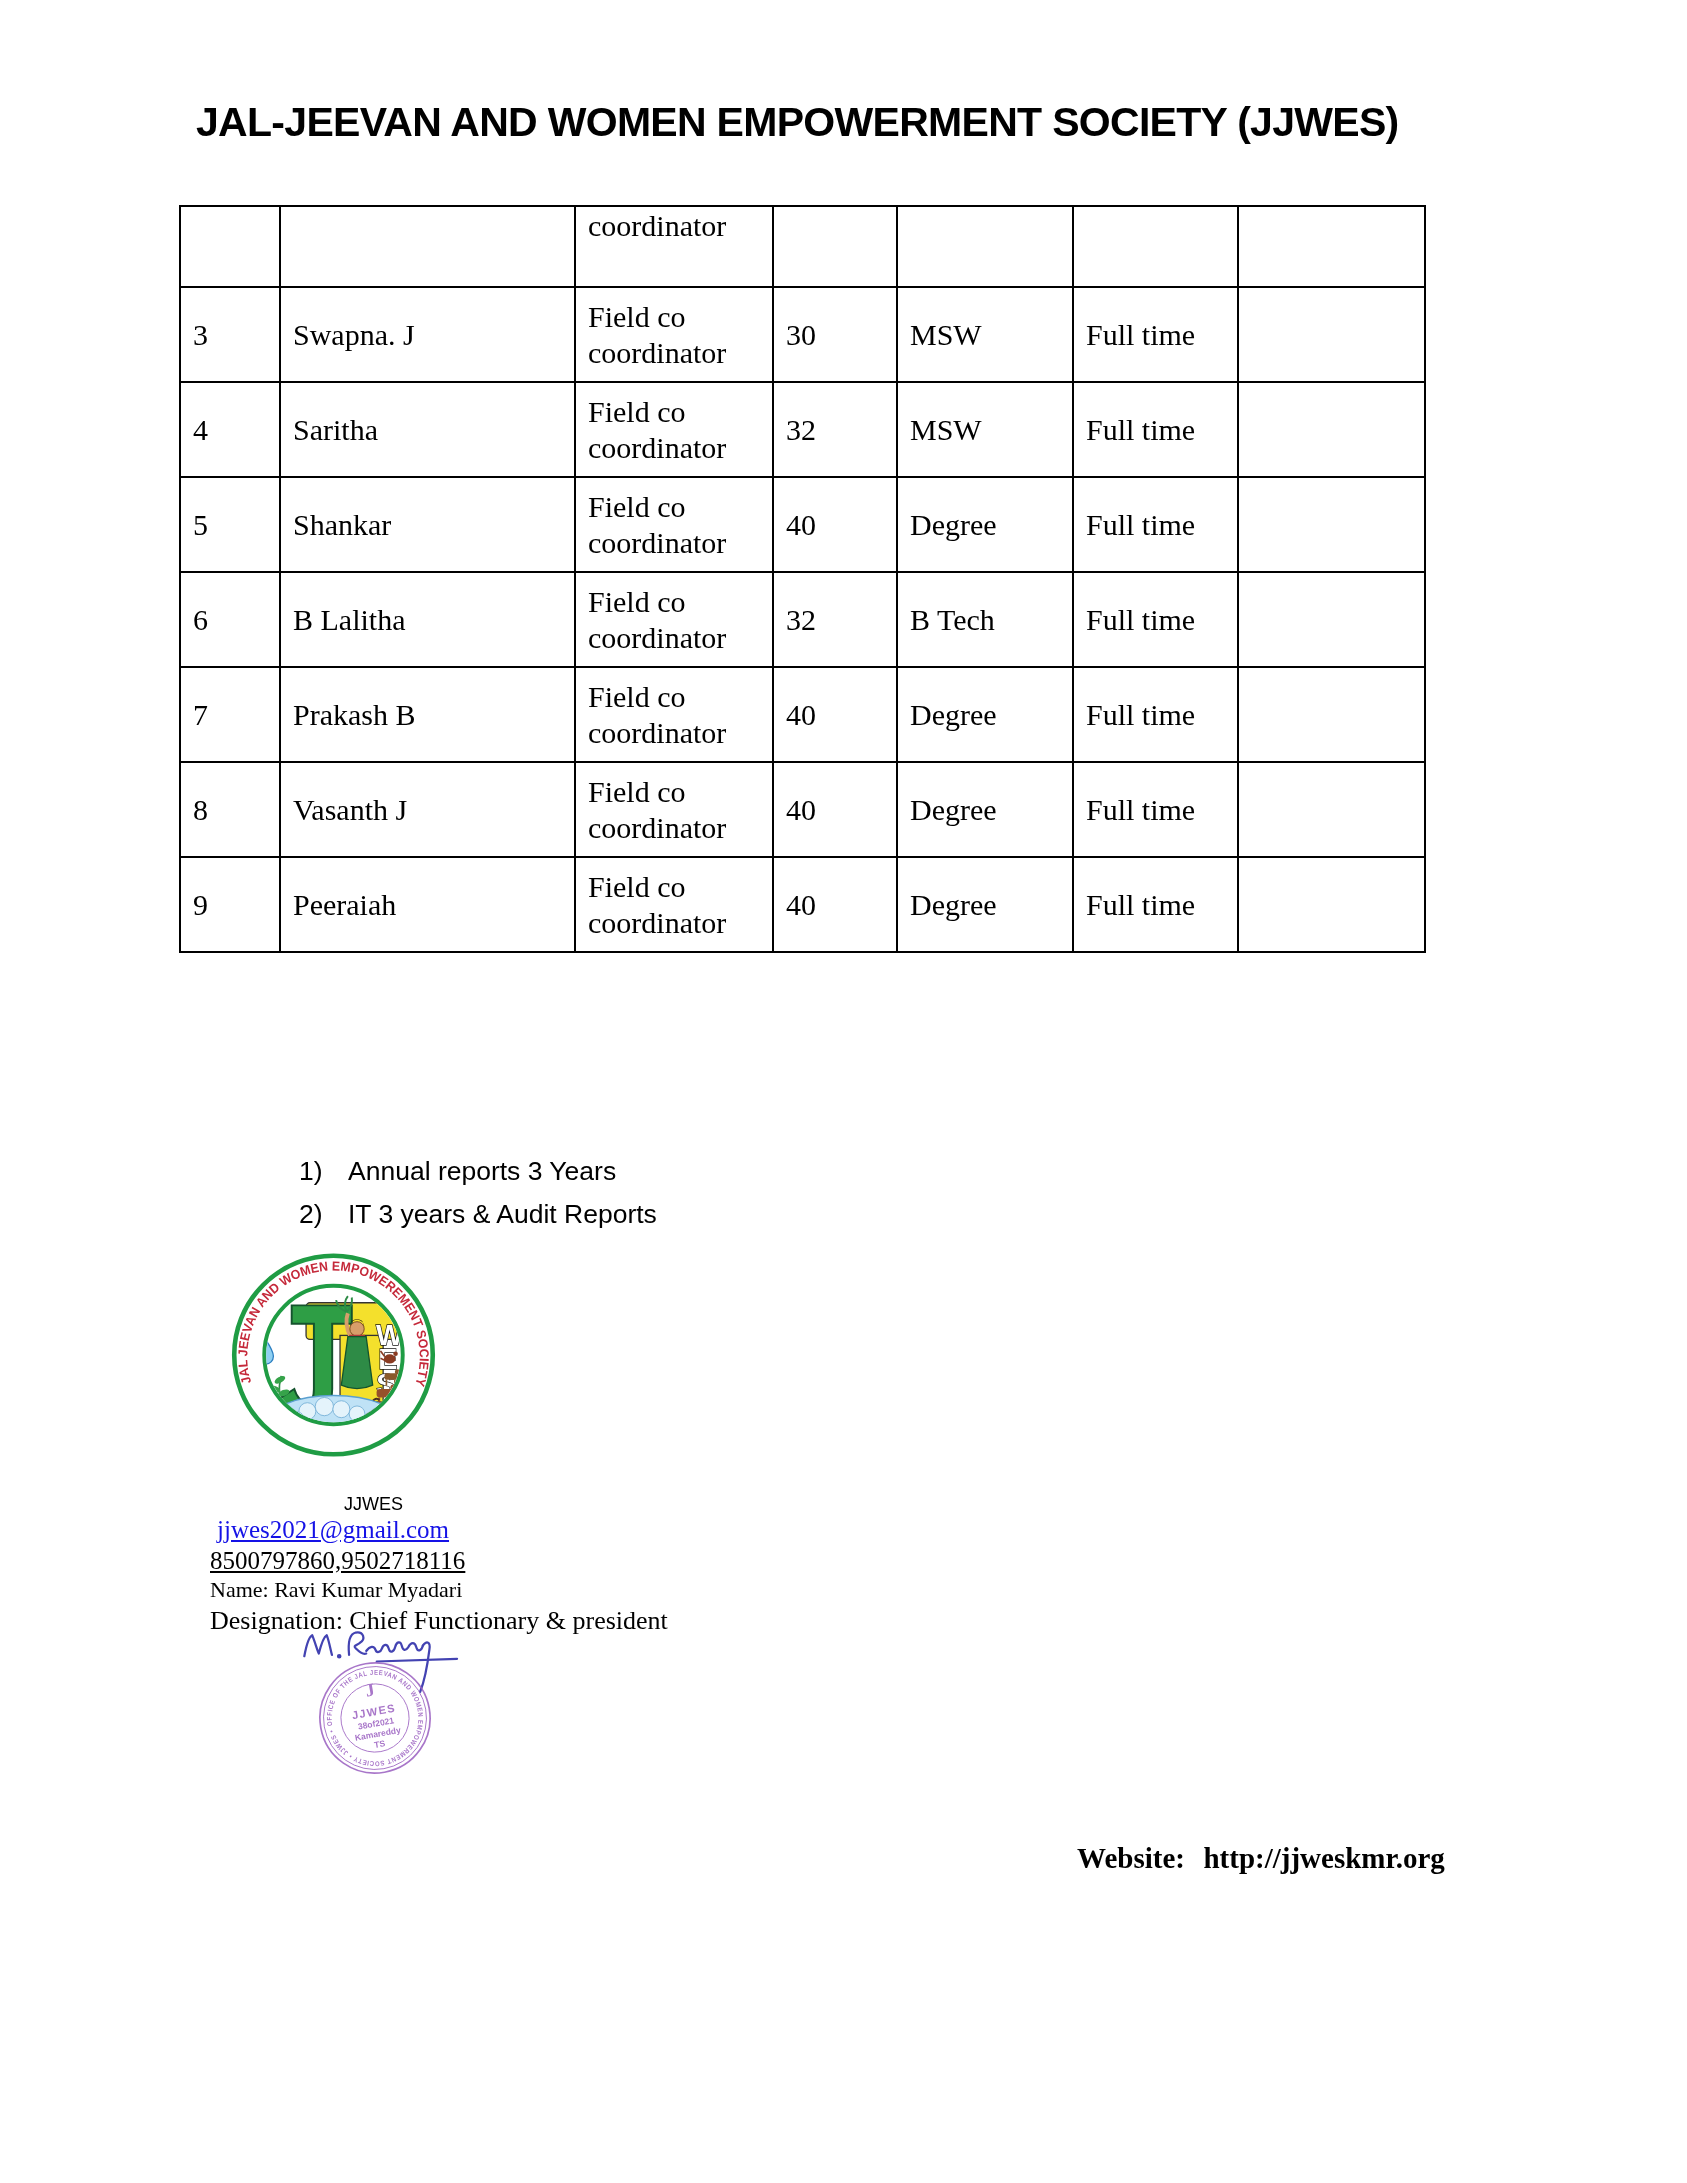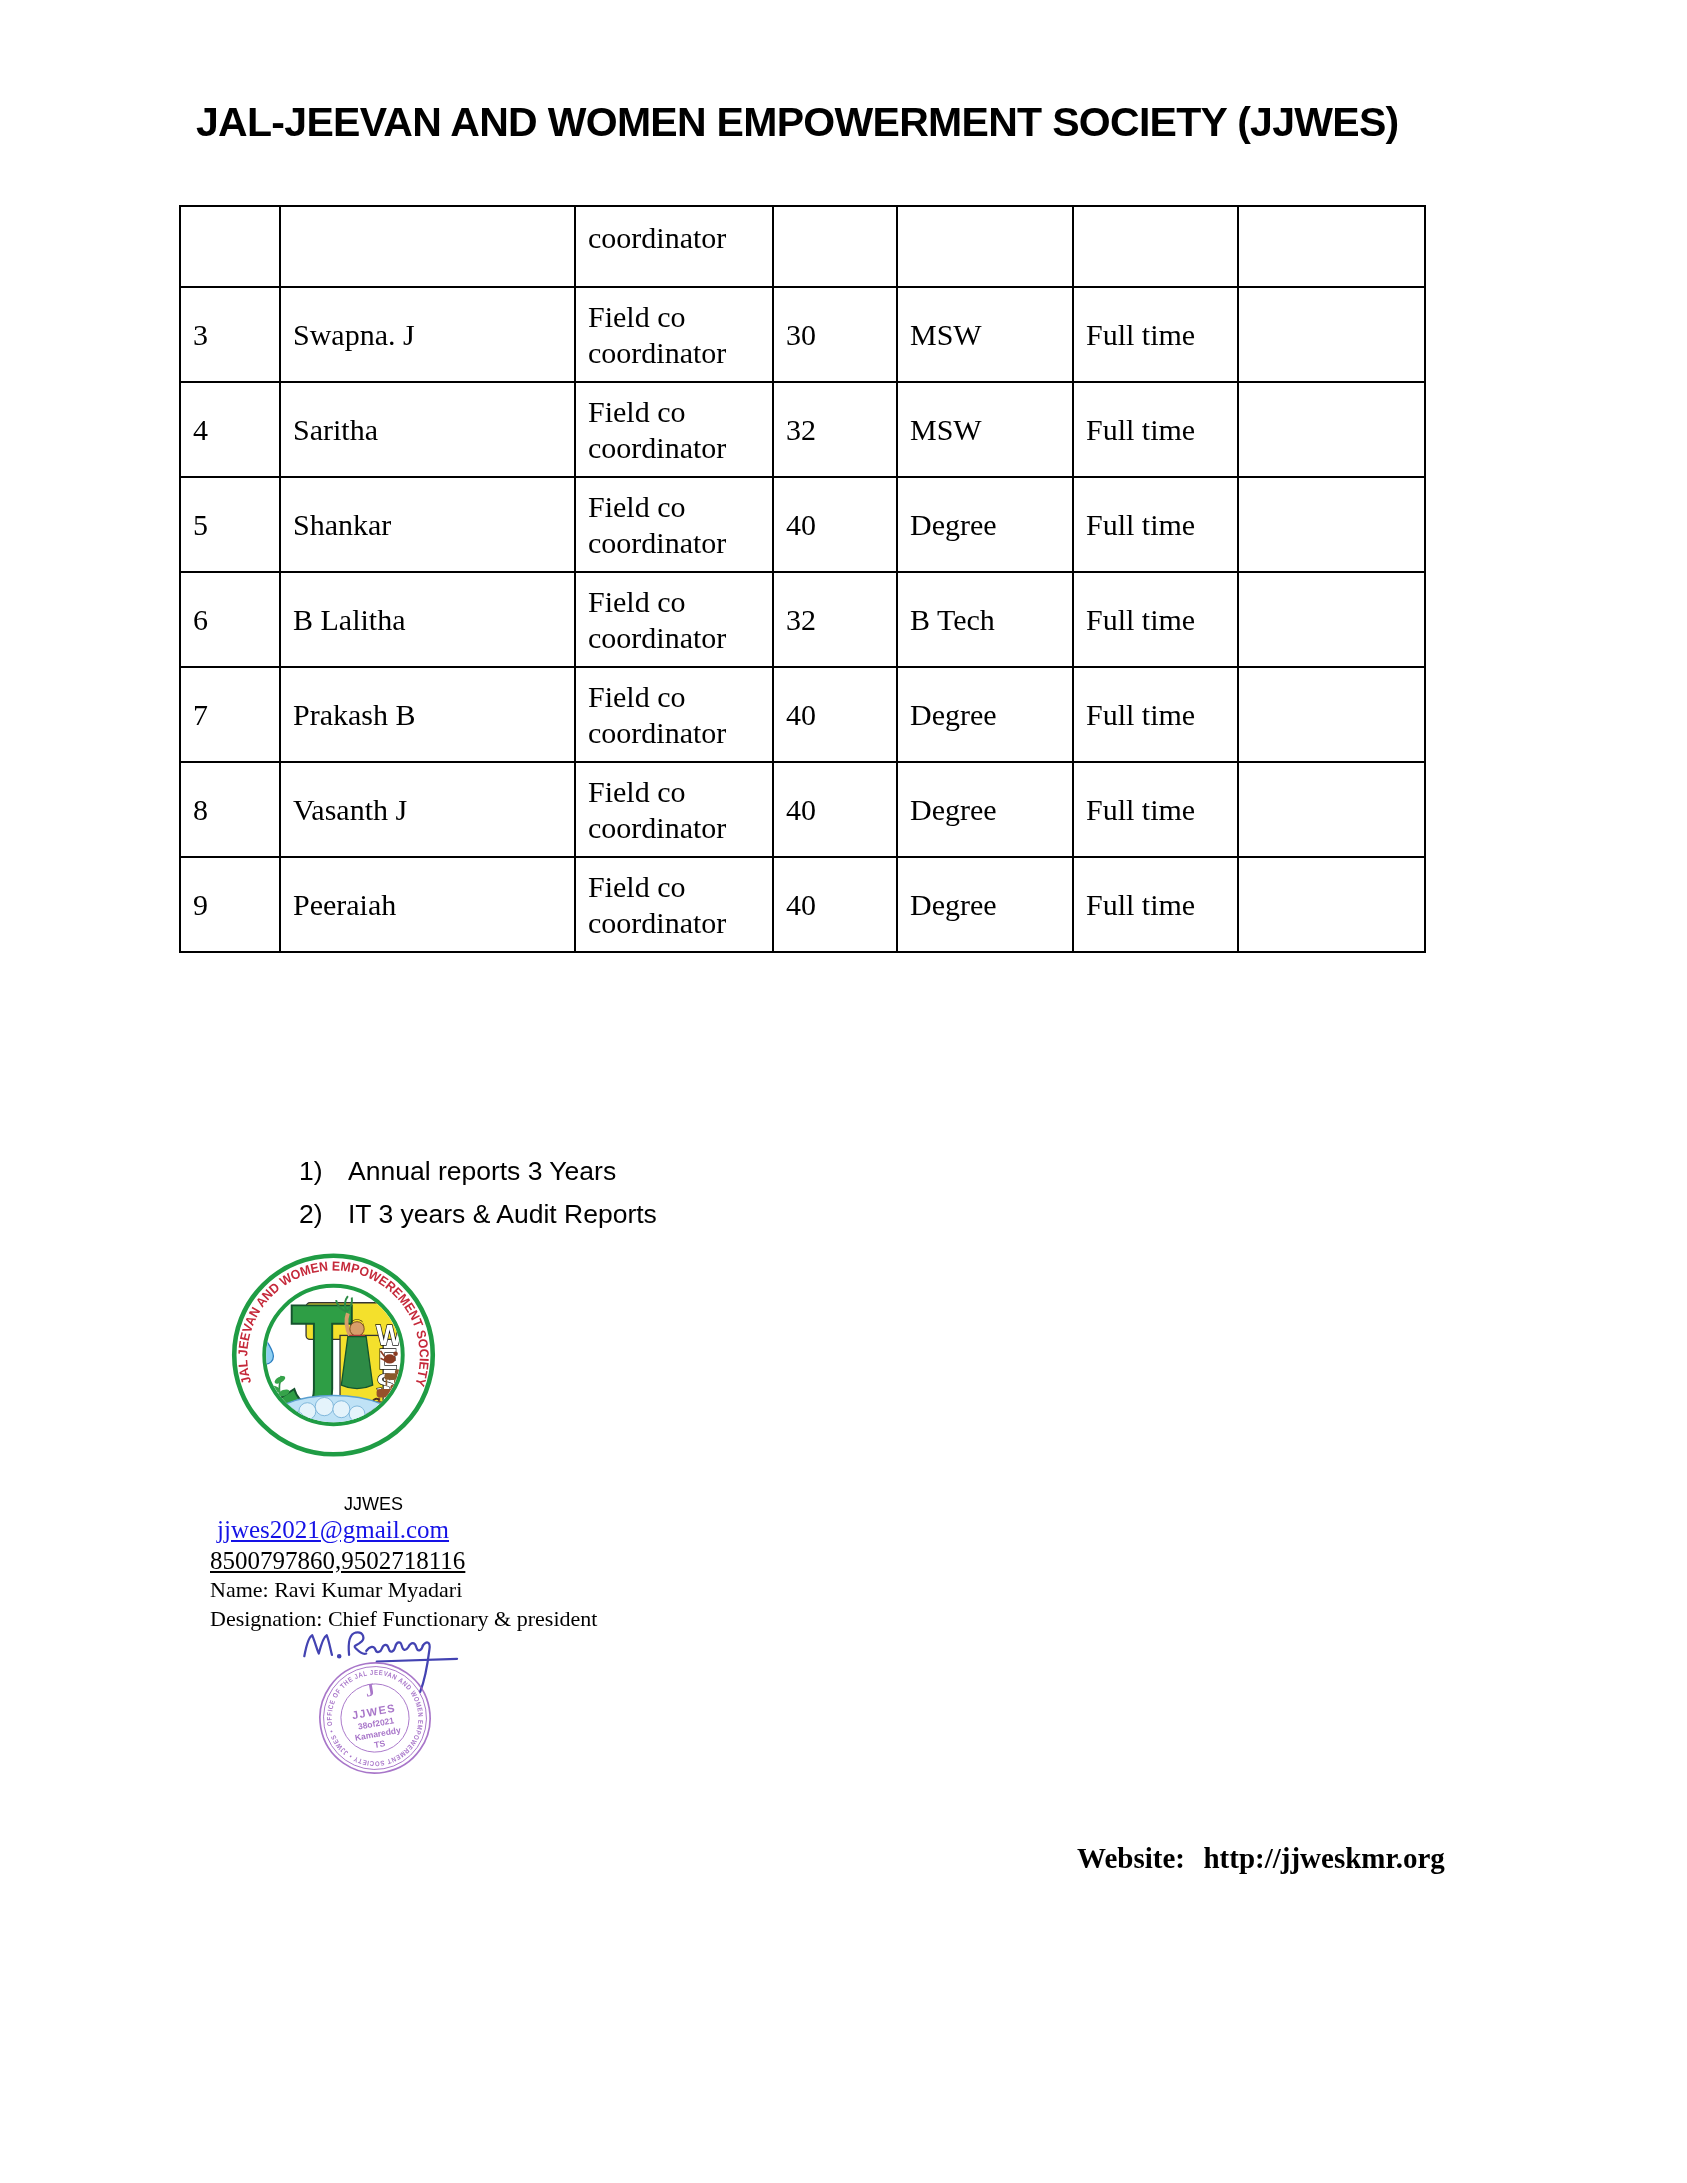--- a/index.html
+++ b/index.html
@@ -11,39 +11,39 @@
              font-size:41px;letter-spacing:-0.7px;white-space:nowrap;}
 
   table.staff{position:absolute;left:179px;top:205px;width:1246px;
               border-collapse:collapse;table-layout:fixed;}
   table.staff td{border-left:2px solid #000;border-right:2px solid #000;
                  border-top:2.6px solid #000;border-bottom:2.6px solid #000;
                  font-family:"Liberation Serif", serif;font-size:30px;line-height:1.18;
                  padding:2.6px 5.3px 2.6px 12px;vertical-align:middle;overflow:hidden;}
   tr.data-row{height:95px;}
   tr.carry-row{height:81px;}
-  tr.carry-row td{vertical-align:top;padding-top:13px;}
+  tr.carry-row td{vertical-align:top;padding-top:1px;}
 
   .enclose-intro{position:absolute;left:198px;top:1086px;
                  font-family:"Liberation Sans", sans-serif;font-size:28px;}
   .enc-item{position:absolute;left:299px;display:flex;
             font-family:"Liberation Sans", sans-serif;font-size:26.5px;}
   .enc-item .num{width:49px;}
   .enc-item-1{top:1156px;}
   .enc-item-2{top:1199px;}
 
   .logo-svg{position:absolute;left:229px;top:1249px;width:209px;height:212px;}
 
   .org-label{position:absolute;left:344px;top:1494px;
              font-family:"Liberation Sans", sans-serif;font-size:18px;}
   .email-line{position:absolute;left:217px;top:1516px;font-size:25px;
               color:#1512e6;text-decoration:underline;text-decoration-color:#1512e6;cursor:pointer;}
   .phone-line{position:absolute;left:210px;top:1547px;font-size:25px;text-decoration:underline;}
   .name-line{position:absolute;left:210px;top:1577px;font-size:22px;}
-  .desig-line{position:absolute;left:210px;top:1606px;font-size:22px;}
+  .desig-line{position:absolute;left:210px;top:1606px;font-size:26px;}
 
   .sig-svg{position:absolute;left:296px;top:1622px;width:172px;height:79px;}
   .stamp-svg{position:absolute;left:316px;top:1658px;width:118px;height:120px;opacity:0.85;}
 
   .website{position:absolute;left:1077px;top:1842px;font-size:29px;font-weight:bold;
            font-family:"Liberation Serif", serif;white-space:nowrap;}
   .website .url{margin-left:18.5px;}
 </style>
 </head>
 <body>

